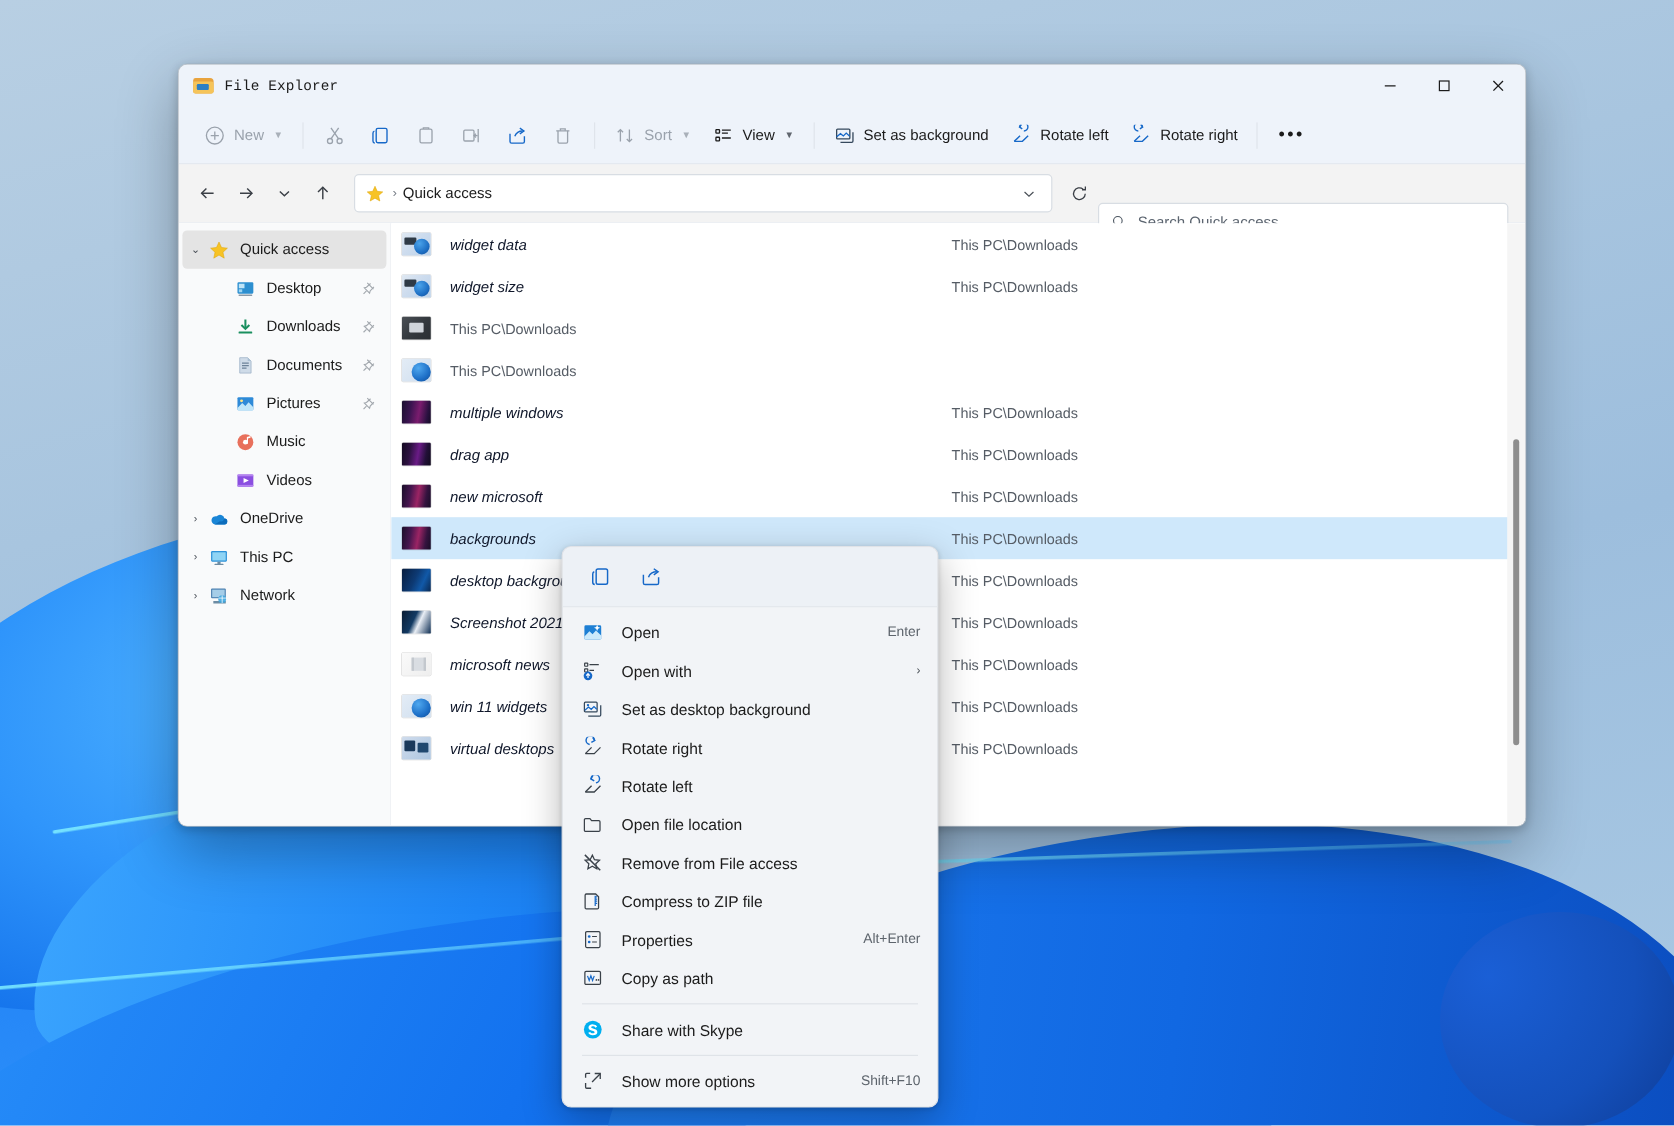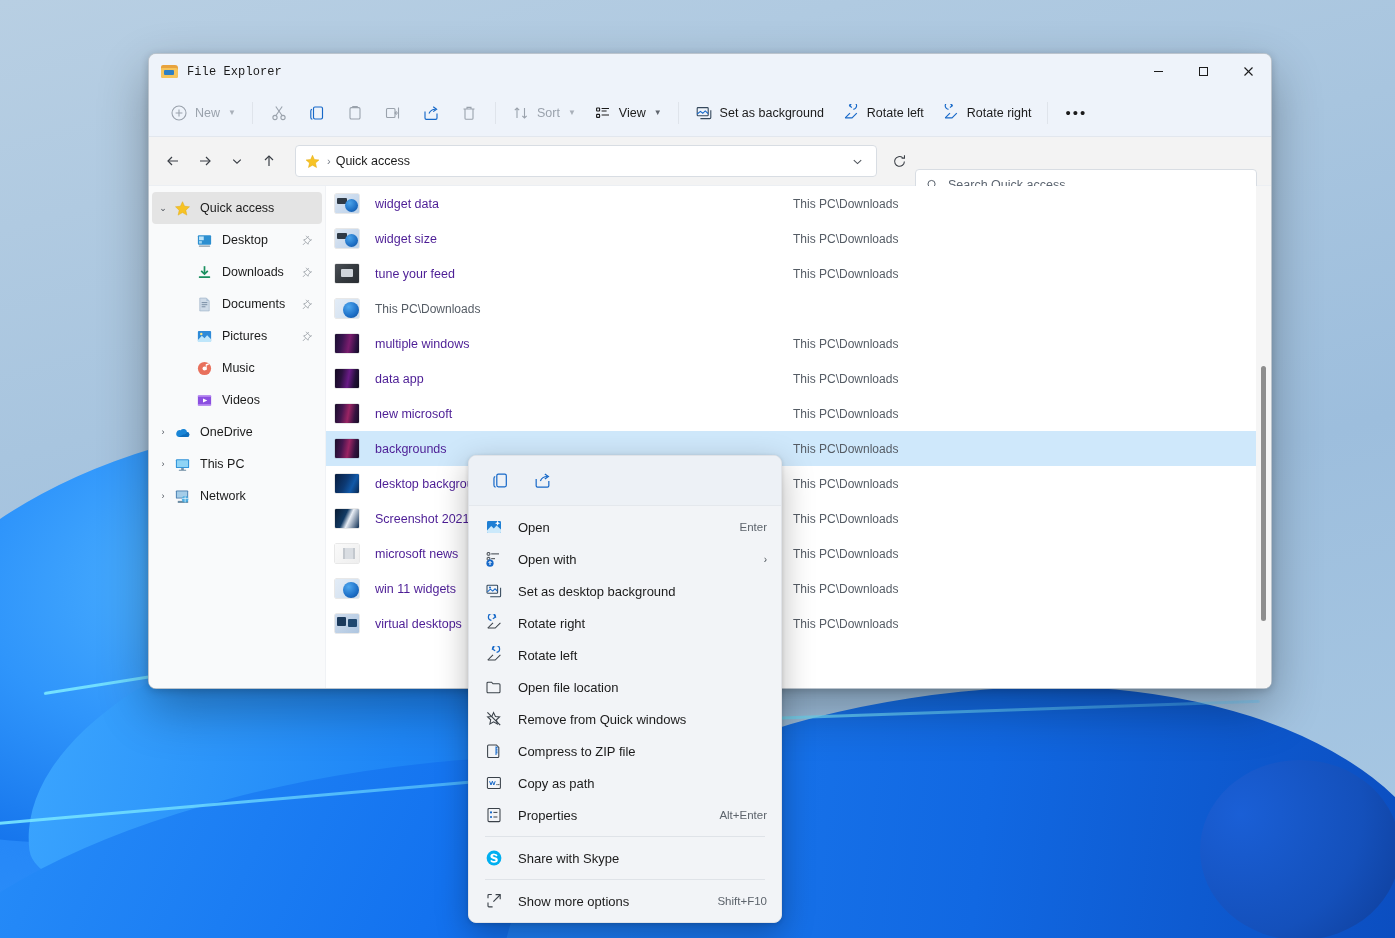--- a/index.html
+++ b/index.html
@@ -190,22 +190,22 @@
     height: 35px; display: flex; align-items: center;
     padding-left: 9px; cursor: default;
   }
   .row.sel { background: #cfe8fb; }
   .row .ficon {
     width: 24px; height: 19px; flex: none; margin-right: 16px;
     border-radius: 1px; box-shadow: 0 0 0 .5px rgba(0,0,0,.18);
     background-size: cover;
   }
   .row .fname {
-    font-size: 12.5px; color: #4c1d95; white-space: nowrap;
-    overflow: hidden; width: 418px; flex: none;
+    font-size: 12.5px; color: #0f172a; white-space: nowrap;
+    overflow: hidden; width: 418px; flex: none; font-style: italic;
   }
   .row .floc { font-size: 12px; color: #555c65; white-space: nowrap; }
 
   
   .t-widget { background: linear-gradient(135deg,#dfe8f2 0%,#cddcee 45%,#bcd2ea 100%); position:relative; }
   .t-widget::after {
     content:''; position:absolute; right:1px; bottom:1px; width:13px; height:13px;
     border-radius:50%;
     background: radial-gradient(circle at 35% 30%, #4aa3ea 0%, #1e6fc4 60%, #0f4d96 100%);
   }
@@ -631,35 +631,34 @@
               <span class="fname">widget data</span>
               <span class="floc">This PC\Downloads</span>
             </div>
             <div class="row">
               <span class="ficon t-widget"></span>
               <span class="fname">widget size</span>
               <span class="floc">This PC\Downloads</span>
             </div>
             <div class="row">
               <span class="ficon t-dark"></span>
-              <span class="fname">tune your feed</span>
               <span class="floc">This PC\Downloads</span>
             </div>
             <div class="row">
               <span class="ficon t-blue-widget"></span>
               <span class="floc">This PC\Downloads</span>
             </div>
             <div class="row">
               <span class="ficon t-magenta"></span>
               <span class="fname">multiple windows</span>
               <span class="floc">This PC\Downloads</span>
             </div>
             <div class="row">
               <span class="ficon t-purple"></span>
-              <span class="fname">data app</span>
+              <span class="fname">drag app</span>
               <span class="floc">This PC\Downloads</span>
             </div>
             <div class="row">
               <span class="ficon t-pink"></span>
               <span class="fname">new microsoft</span>
               <span class="floc">This PC\Downloads</span>
             </div>
             <div class="row sel">
               <span class="ficon t-pink"></span>
               <span class="fname">backgrounds</span>
@@ -782,56 +781,56 @@
           </span>
           <span class="clabel">Open file location</span>
         </div>
         <div class="ctx-item">
           <span>
             <svg class="cico" viewBox="0 0 18 18">
               <polygon points="8.6,2.6 10.4,6.4 14.6,6.9 11.5,9.8 12.3,14 8.6,11.8 4.9,14 5.7,9.8 2.6,6.9 6.8,6.4" fill="none" stroke="#3a4149" stroke-width="1.05"></polygon>
               <line x1="2.4" y1="2.4" x2="15.2" y2="15.2" stroke="#3a4149" stroke-width="1.2"></line>
             </svg>
           </span>
-          <span class="clabel">Remove from Quick windows</span>
+          <span class="clabel">Remove from File access</span>
         </div>
         <div class="ctx-item">
           <span>
             <svg class="cico" viewBox="0 0 18 18">
               <path d="M2.6 4 a1 1 0 0 1 1 -1 h7.8 l2.4 2.4 v9 a1 1 0 0 1 -1 1 H3.6 a1 1 0 0 1 -1 -1 z" fill="none" stroke="#3a4149" stroke-width="1.05"></path>
               <line x1="11" y1="4.4" x2="11" y2="13" stroke="#1668c8" stroke-width="1"></line>
               <path d="M11 5.4 h1.6 M11 7.2 h1.6 M11 9 h1.6 M11 10.8 h1.6" stroke="#1668c8" stroke-width="1"></path>
             </svg>
           </span>
           <span class="clabel">Compress to ZIP file</span>
-        </div>
-        <div class="ctx-item">
-          <span>
-            <svg class="cico" viewBox="0 0 18 18">
-              <rect x="2.4" y="3.4" width="13" height="11" rx="1" fill="none" stroke="#3a4149" stroke-width="1.05"></rect>
-              <path d="M4.6 7.2 L6 11 L7.4 7.2 L8.8 11 L10.2 7.2" stroke="#1668c8" stroke-width="1" fill="none"></path>
-              <circle cx="12" cy="10.6" r=".7" fill="#3a4149"></circle>
-              <circle cx="13.8" cy="10.6" r=".7" fill="#3a4149"></circle>
-            </svg>
-          </span>
-          <span class="clabel">Copy as path</span>
         </div>
         <div class="ctx-item">
           <span>
             <svg class="cico" viewBox="0 0 18 18">
               <rect x="3" y="2.4" width="12" height="13.2" rx="1" fill="none" stroke="#3a4149" stroke-width="1.05"></rect>
               <circle cx="6" cy="6.4" r="1.1" fill="#1668c8"></circle>
               <circle cx="6" cy="11" r="1.1" fill="#1668c8"></circle>
               <line x1="8.4" y1="6.4" x2="12.4" y2="6.4" stroke="#3a4149" stroke-width="1"></line>
               <line x1="8.4" y1="11" x2="12.4" y2="11" stroke="#3a4149" stroke-width="1"></line>
             </svg>
           </span>
           <span class="clabel">Properties</span>
           <span class="caccel">Alt+Enter</span>
         </div>
+        <div class="ctx-item">
+          <span>
+            <svg class="cico" viewBox="0 0 18 18">
+              <rect x="2.4" y="3.4" width="13" height="11" rx="1" fill="none" stroke="#3a4149" stroke-width="1.05"></rect>
+              <path d="M4.6 7.2 L6 11 L7.4 7.2 L8.8 11 L10.2 7.2" stroke="#1668c8" stroke-width="1" fill="none"></path>
+              <circle cx="12" cy="10.6" r=".7" fill="#3a4149"></circle>
+              <circle cx="13.8" cy="10.6" r=".7" fill="#3a4149"></circle>
+            </svg>
+          </span>
+          <span class="clabel">Copy as path</span>
+        </div>
         <div class="ctx-sep"></div>
         <div class="ctx-item">
           <span>
             <svg class="cico" viewBox="0 0 18 18">
               <circle cx="9" cy="9" r="7.4" fill="#00aff0"></circle>
               <path d="M9.2 4.6 c-2.4 0 -3.8 1.1 -3.8 2.7 c0 1.7 1.5 2.3 3.1 2.7 c1.5 .4 2 .7 2 1.2 c0 .6 -.6 .9 -1.5 .9 c-1.2 0 -1.8 -.5 -2.2 -1.2 l-1.6 .8 c.6 1.3 1.9 2 3.7 2 c2.4 0 3.9 -1.1 3.9 -2.8 c0 -1.7 -1.4 -2.3 -3.1 -2.7 c-1.5 -.4 -2 -.6 -2 -1.1 c0 -.5 .5 -.8 1.4 -.8 c1 0 1.6 .4 2 1.1 l1.5 -.8 c-.6 -1.2 -1.7 -1.9 -3.4 -1.9 z" fill="#fff"></path>
             </svg>
           </span>
           <span class="clabel">Share with Skype</span>
         </div>

